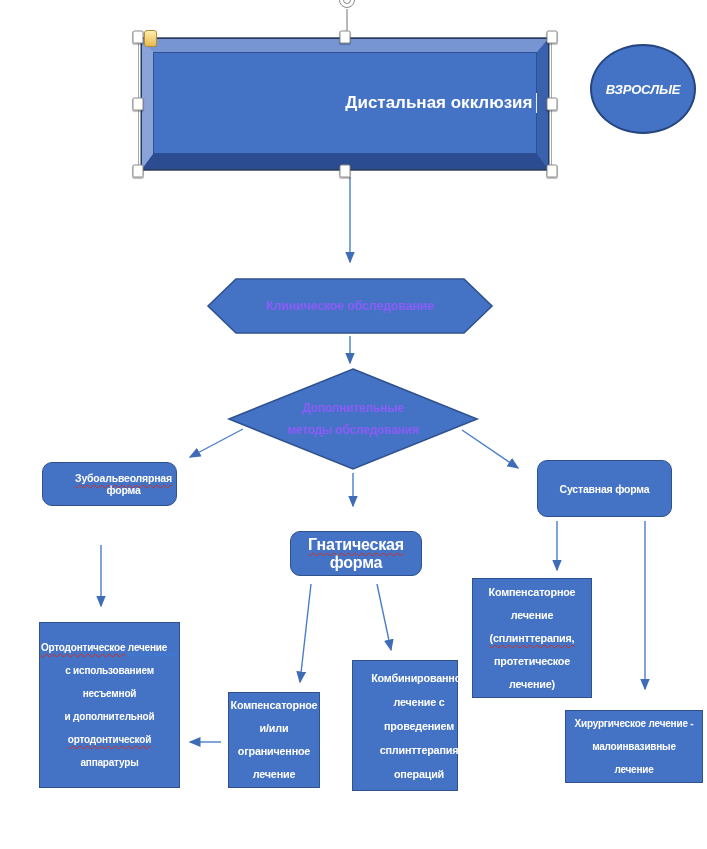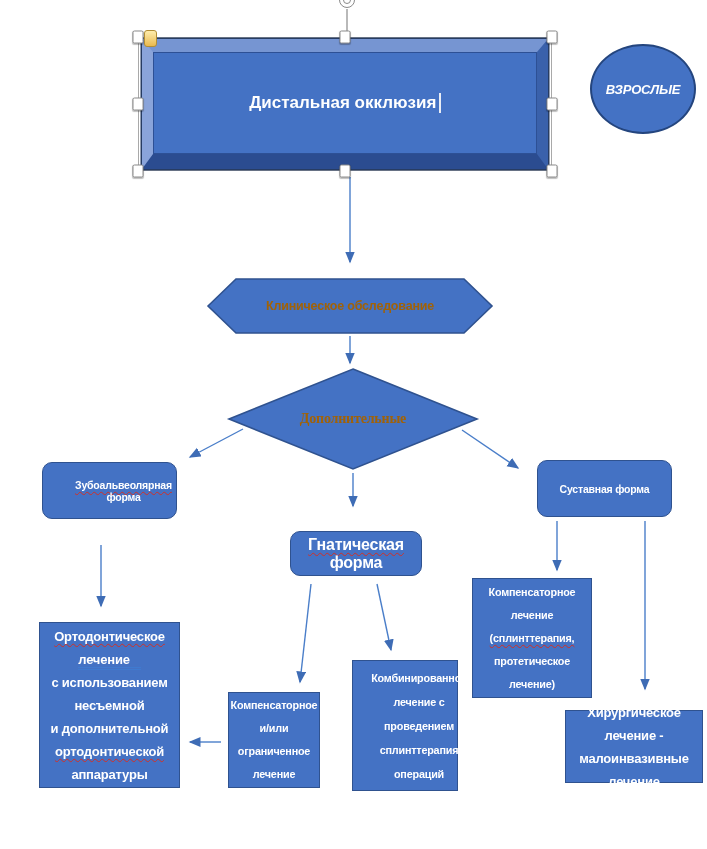--- a/index.html
+++ b/index.html
@@ -6,21 +6,21 @@
   .canvas{
     position:relative;width:707px;height:849px;background:#ffffff;
     overflow:hidden;font-family:"Liberation Sans","DejaVu Sans",sans-serif;
   }
   svg.layer{position:absolute;left:0;top:0;z-index:1;}
   
   .box{
     position:absolute;z-index:2;background:#4472C4;border:1.5px solid #2F528F;
     color:#fff;font-weight:bold;display:flex;flex-direction:column;
     align-items:center;justify-content:center;text-align:center;
-    font-size:13px;letter-spacing:-0.2px;box-sizing:border-box;
+    font-size:10px;letter-spacing:-0.2px;box-sizing:border-box;
   }
   .rbox{border-radius:10px;}
   .tline{display:block;}
   .lh23 .tline{line-height:23px;}
   .lh24 .tline{line-height:24px;}
   .lh22 .tline{line-height:22px;}
   .spell{
     text-decoration:underline wavy #d03027;
     text-decoration-thickness:1px;text-underline-offset:2px;
     text-decoration-skip-ink:none;
@@ -33,21 +33,21 @@
   }
   .bevel{
     position:absolute;left:142px;top:39px;width:406px;height:130px;z-index:3;
     background:#4472C4;box-sizing:border-box;
     border-top:13px solid #7695d2;border-left:11px solid #8aa4da;
     border-right:11px solid #3a61ab;border-bottom:15px solid #2b4c90;
     box-shadow:0 0 0 1.5px #273c63, inset 0 0 0 1px #2d5095;
   }
   .title-area{
     position:absolute;left:153px;top:52px;width:384px;height:102px;z-index:4;
-    display:flex;align-items:center;justify-content:center;
+    display:flex;align-items:center;justify-content:flex-end;
     color:#fff;font-weight:bold;font-size:17px;
   }
   .caret{
     display:inline-block;width:1.5px;height:20px;background:#e9edf5;
     margin-left:3px;vertical-align:middle;
   }
   .handle{
     position:absolute;width:11px;height:13px;background:#fff;
     border:1px solid #8c8c8c;border-radius:2px;z-index:5;
     transform:translate(-50%,-50%);box-shadow:0 1px 1px rgba(0,0,0,0.25);
@@ -71,21 +71,21 @@
     position:absolute;left:590px;top:44px;width:106px;height:90px;z-index:2;
     background:#4472C4;border:2px solid #24457e;border-radius:50%;
     display:flex;align-items:center;justify-content:center;
     color:#fff;font-weight:bold;font-style:italic;font-size:13px;
     box-sizing:border-box;letter-spacing:-0.2px;
   }
   
   .poly-label{
     position:absolute;z-index:2;display:flex;flex-direction:column;
     align-items:center;justify-content:center;text-align:center;
-    color:#a16207;font-weight:bold;letter-spacing:-0.2px;
+    color:#8b5cf6;font-weight:bold;letter-spacing:-0.2px;
   }
 </style>
 </head>
 <body>
 
 <div class="canvas">
 
   <svg class="layer" width="707" height="849" viewBox="0 0 707 849">
     <defs>
       <marker id="arr" markerWidth="9" markerHeight="8" refX="7.5" refY="3.5" orient="auto">
@@ -135,25 +135,26 @@
   </div>
 
   <div class="ellipse">
     <span>ВЗРОСЛЫЕ</span>
   </div>
 
   <div class="poly-label" style="left:208px;top:279px;width:284px;height:54px;font-size:12.5px;">
     <span>Клиническое обследование</span>
   </div>
 
-  <div class="poly-label lh22" style="left:263px;top:396px;width:180px;height:46px;font-size:14px;font-family:Liberation Serif, serif;">
+  <div class="poly-label lh22" style="left:263px;top:396px;width:180px;height:46px;font-size:12px;">
       <div class="tline"><span>Дополнительные</span></div>
+      <div class="tline"><span>методы обследования</span></div>
     </div>
 
-  <div class="box rbox" style="left:42px;top:462px;width:135px;height:57px;font-size:10.5px;padding-left:28px;">
+  <div class="box rbox" style="left:42px;top:462px;width:135px;height:44px;font-size:10.5px;padding-left:28px;">
       <div class="tline"><span class="spell">Зубоальвеолярная</span><span> форма</span></div>
     </div>
   <div class="box rbox" style="left:290px;top:531px;width:132px;height:45px;font-size:16px;">
       <div class="tline"><span class="spell">Гнатическая</span><span> форма</span></div>
     </div>
   <div class="box rbox" style="left:537px;top:460px;width:135px;height:57px;font-size:10.5px;">
     <span>Суставная форма</span>
   </div>
 
   <div class="box lh23" style="left:39px;top:622px;width:141px;height:166px;">

